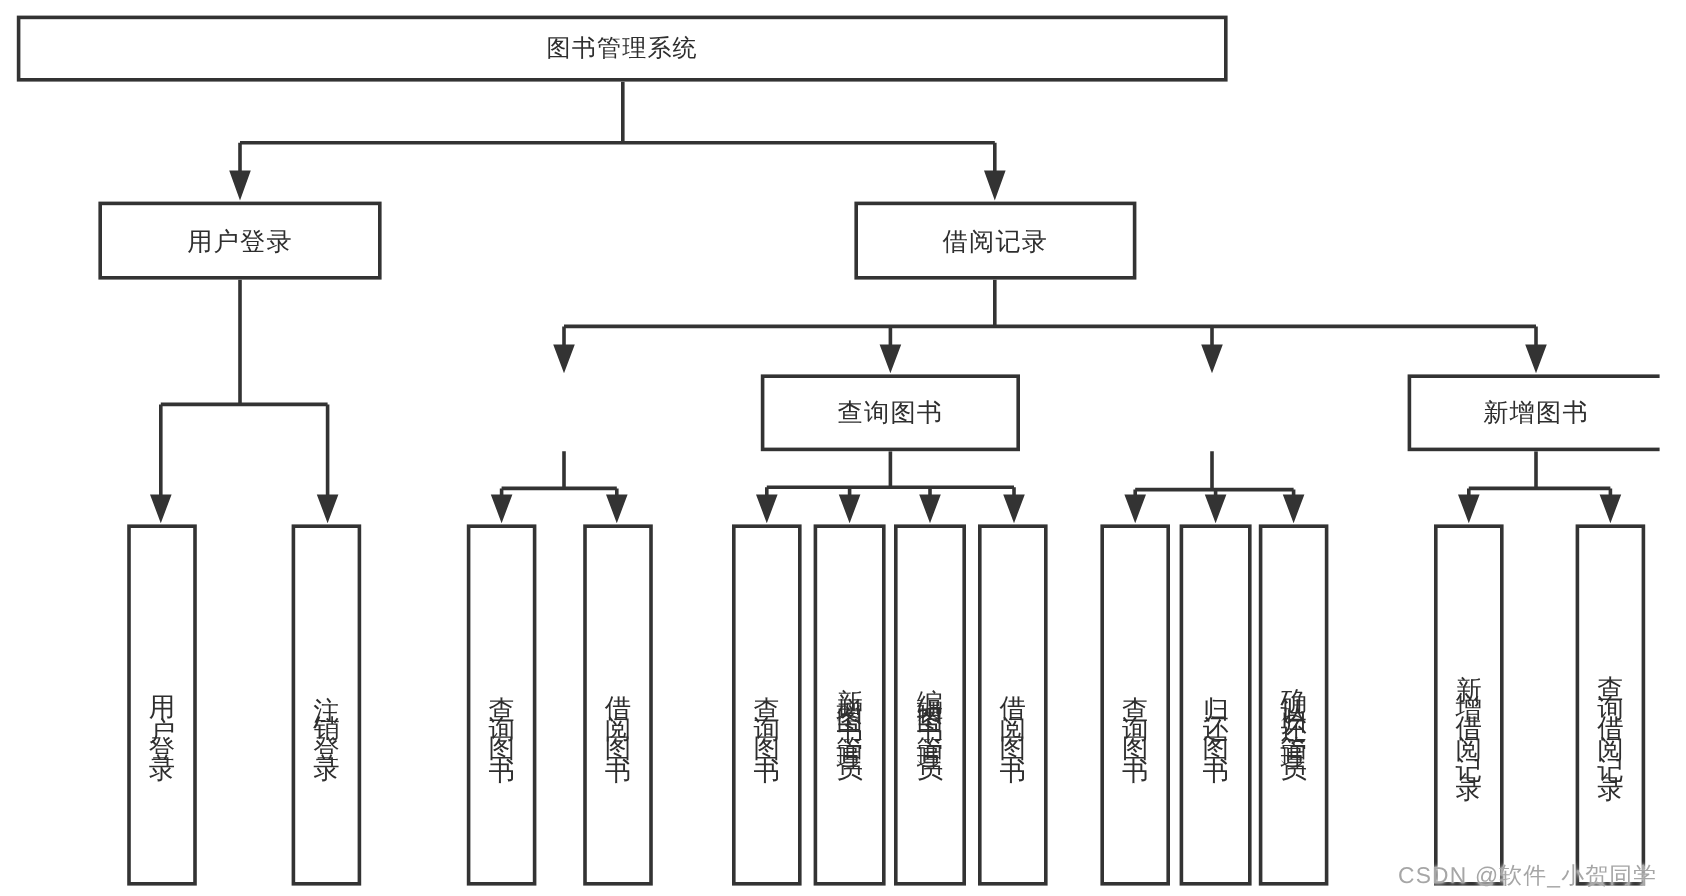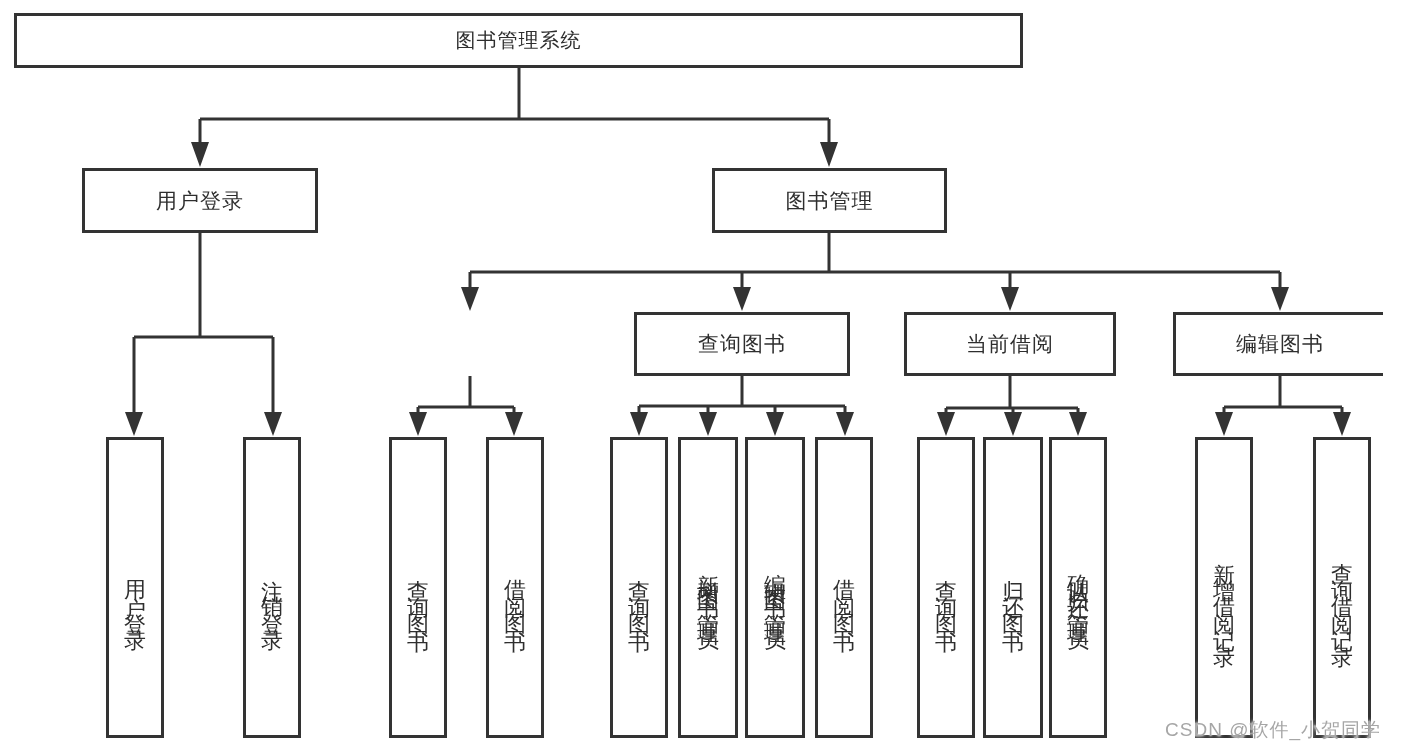--- a/index.html
+++ b/index.html
@@ -62,25 +62,24 @@
     </g>
     <g>
       <path class="cl" d="M1280,376 V407 M1224,407 H1342 M1224,407 V414 M1342,407 V414"></path>
       <path class="ca" d="M1215,412 h18 l-9,24 z M1333,412 h18 l-9,24 z"></path>
     </g>
   </svg>
 
   <div class="node node-h node-root" style="left:14px;top:13px;width:1009px;height:55px">图书管理系统</div>
 
   <div class="node node-h" style="left:82px;top:168px;width:236px;height:65px">用户登录</div>
-  <div class="node node-h" style="left:712px;top:168px;width:235px;height:65px">图书管理</div>
+  <div class="node node-h" style="left:712px;top:168px;width:235px;height:65px">借阅记录</div>
 
   <div class="node node-h" style="left:634px;top:312px;width:216px;height:64px">查询图书</div>
-  <div class="node node-h" style="left:904px;top:312px;width:212px;height:64px">当前借阅</div>
-  <div class="node node-h" style="left:1173px;top:312px;width:214px;height:64px">编辑图书</div>
+  <div class="node node-h" style="left:1173px;top:312px;width:214px;height:64px">新增图书</div>
 
   <div class="node node-v" style="left: 106px; top: 437px; width: 58px; height: 301px; letter-spacing: 17px; padding-top: 17px;">用户登录</div>
   <div class="node node-v" style="left: 243px; top: 437px; width: 58px; height: 301px; letter-spacing: 17px; padding-top: 17px;">注销登录</div>
 
   <div class="node node-v" style="left: 389px; top: 437px; width: 58px; height: 301px; letter-spacing: 17px; padding-top: 17px;">查询图书</div>
   <div class="node node-v" style="left: 486px; top: 437px; width: 58px; height: 301px; letter-spacing: 17px; padding-top: 17px;">借阅图书</div>
 
   <div class="node node-v" style="left: 610px; top: 437px; width: 58px; height: 301px; letter-spacing: 17px; padding-top: 17px;">查询图书</div>
   <div class="node node-v" style="left: 678px; top: 437px; width: 60px; height: 301px; letter-spacing: 8px; padding-top: 8px;">新增图书（管理员）</div>
   <div class="node node-v" style="left: 745px; top: 437px; width: 60px; height: 301px; letter-spacing: 8px; padding-top: 8px;">编辑图书（管理员）</div>

